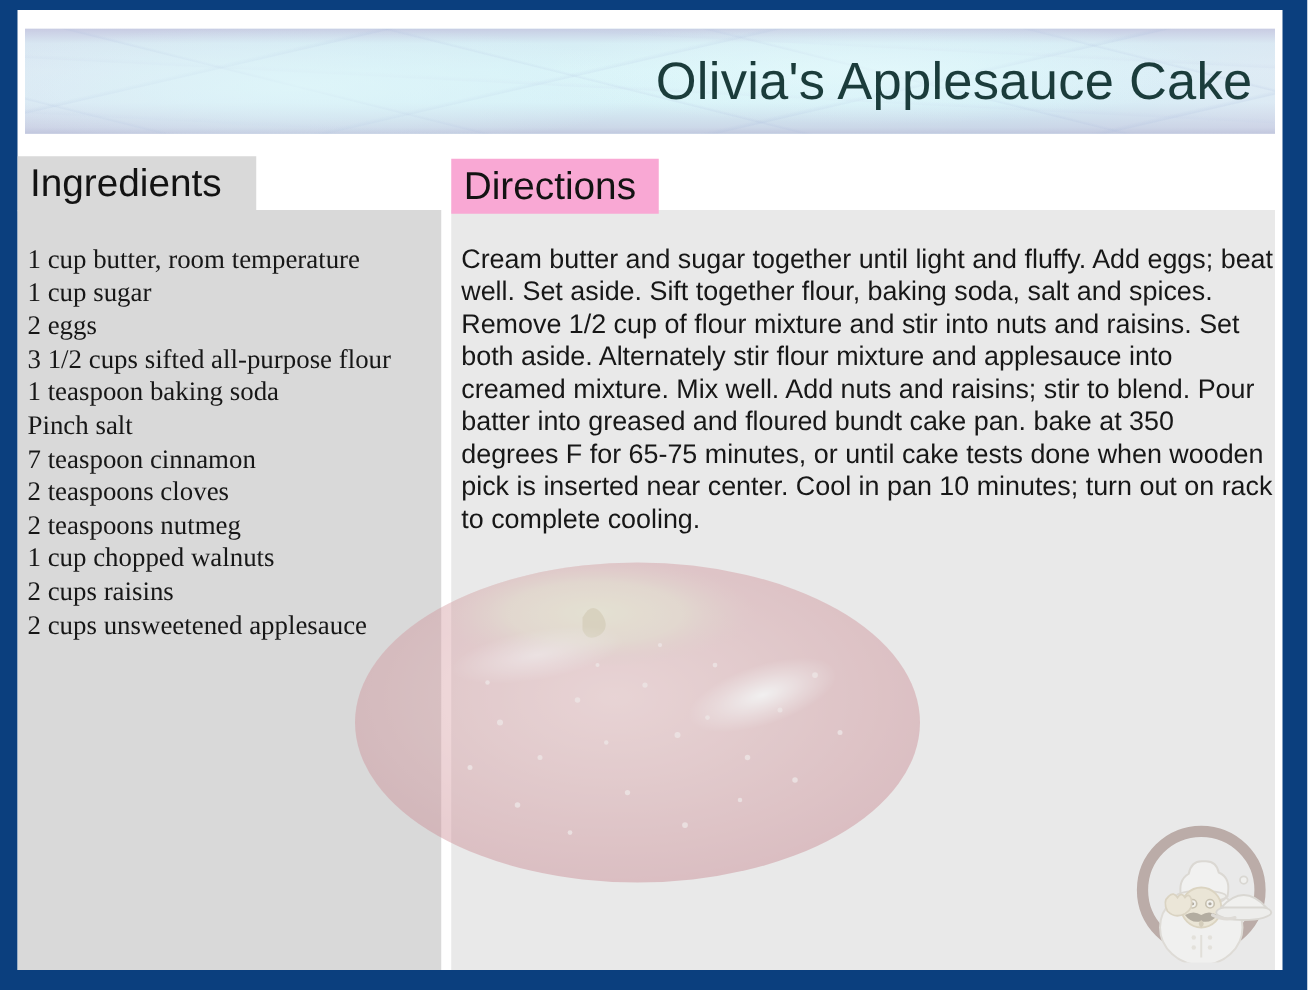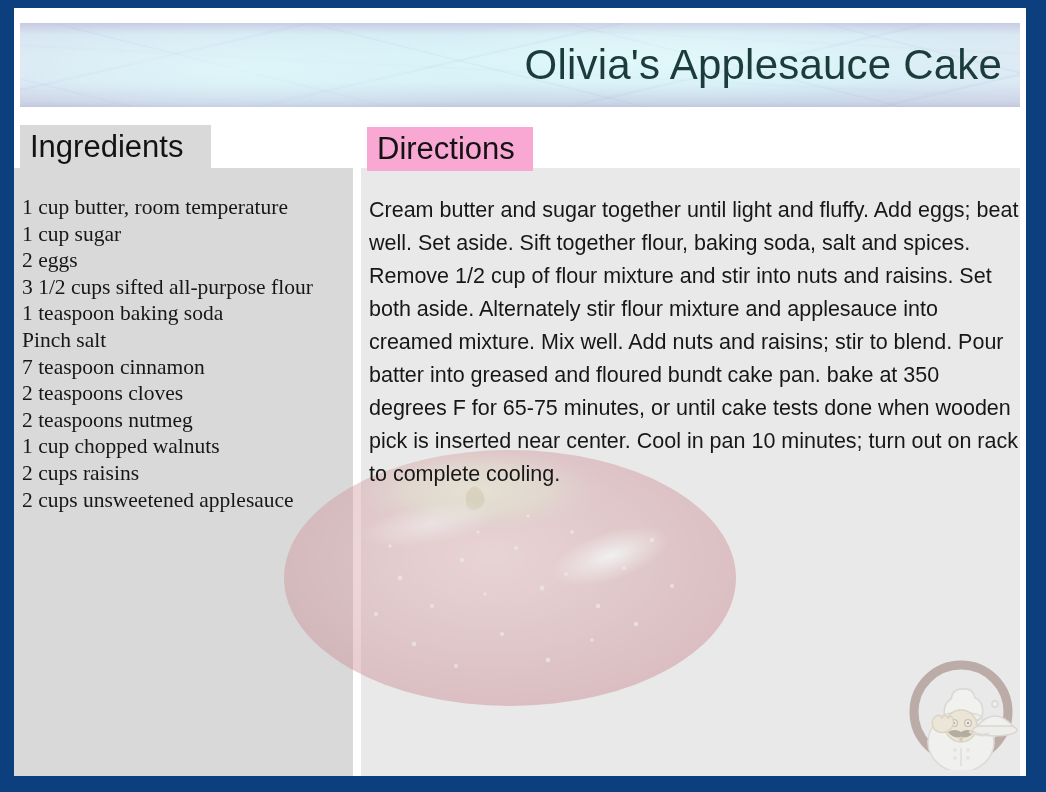--- a/index.html
+++ b/index.html
@@ -119,21 +119,20 @@
   
   .tab {
     position: absolute;
     display: flex;
     align-items: center;
     padding-left: 10px;
     box-sizing: border-box;
     font-size: 31px;
     color: #131313;
     white-space: nowrap;
-    margin-left: 6px;
   }
   #tab-ingredients {
     left: 0px;
     top: 117px;
     width: 191px;
     height: 44px;
     background: #d9d9d9;
   }
   #tab-directions {
     left: 347px;
@@ -174,21 +173,21 @@
   }
 
   
   #directions-text {
     position: absolute;
     left: 355px;
     top: 186px;
     width: 650px;
     margin: 0;
     font-size: 21.5px;
-    line-height: 33px;
+    line-height: 26px;
     color: #171717;
     text-align: left;
   }
 
   
   #chef-logo {
     position: absolute;
     left: 884px;
     top: 638px;
     width: 126px;

